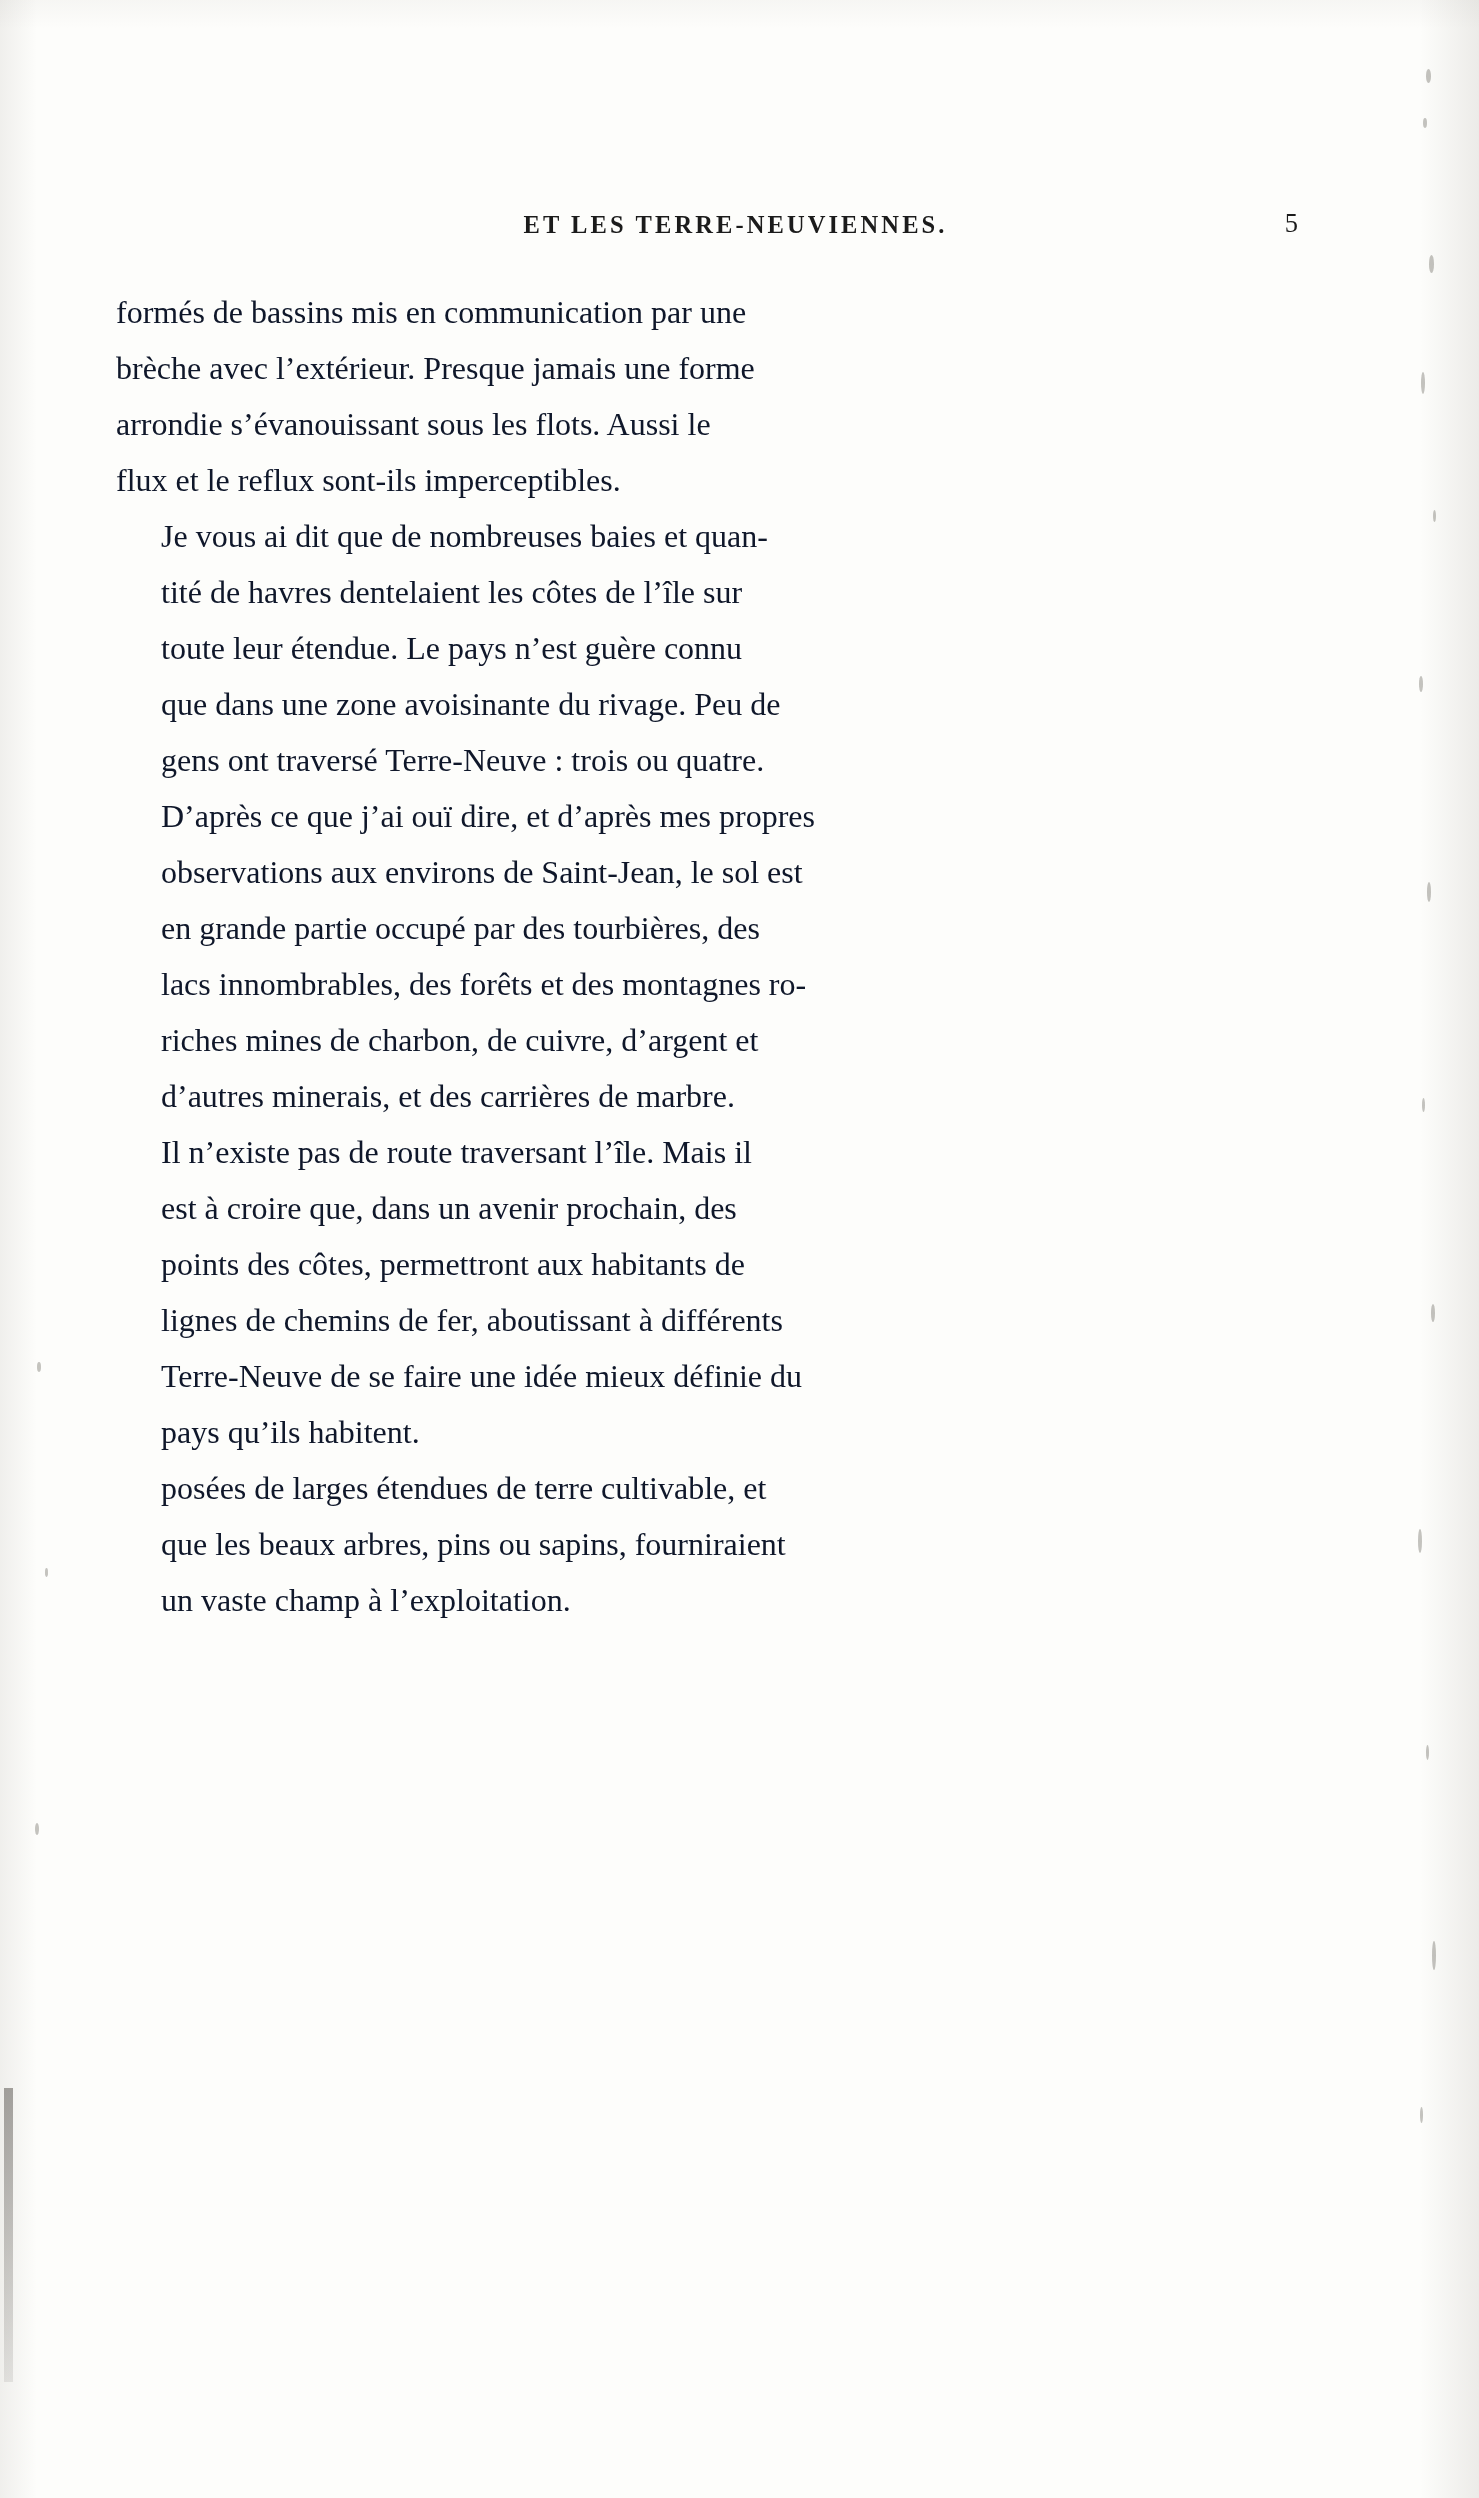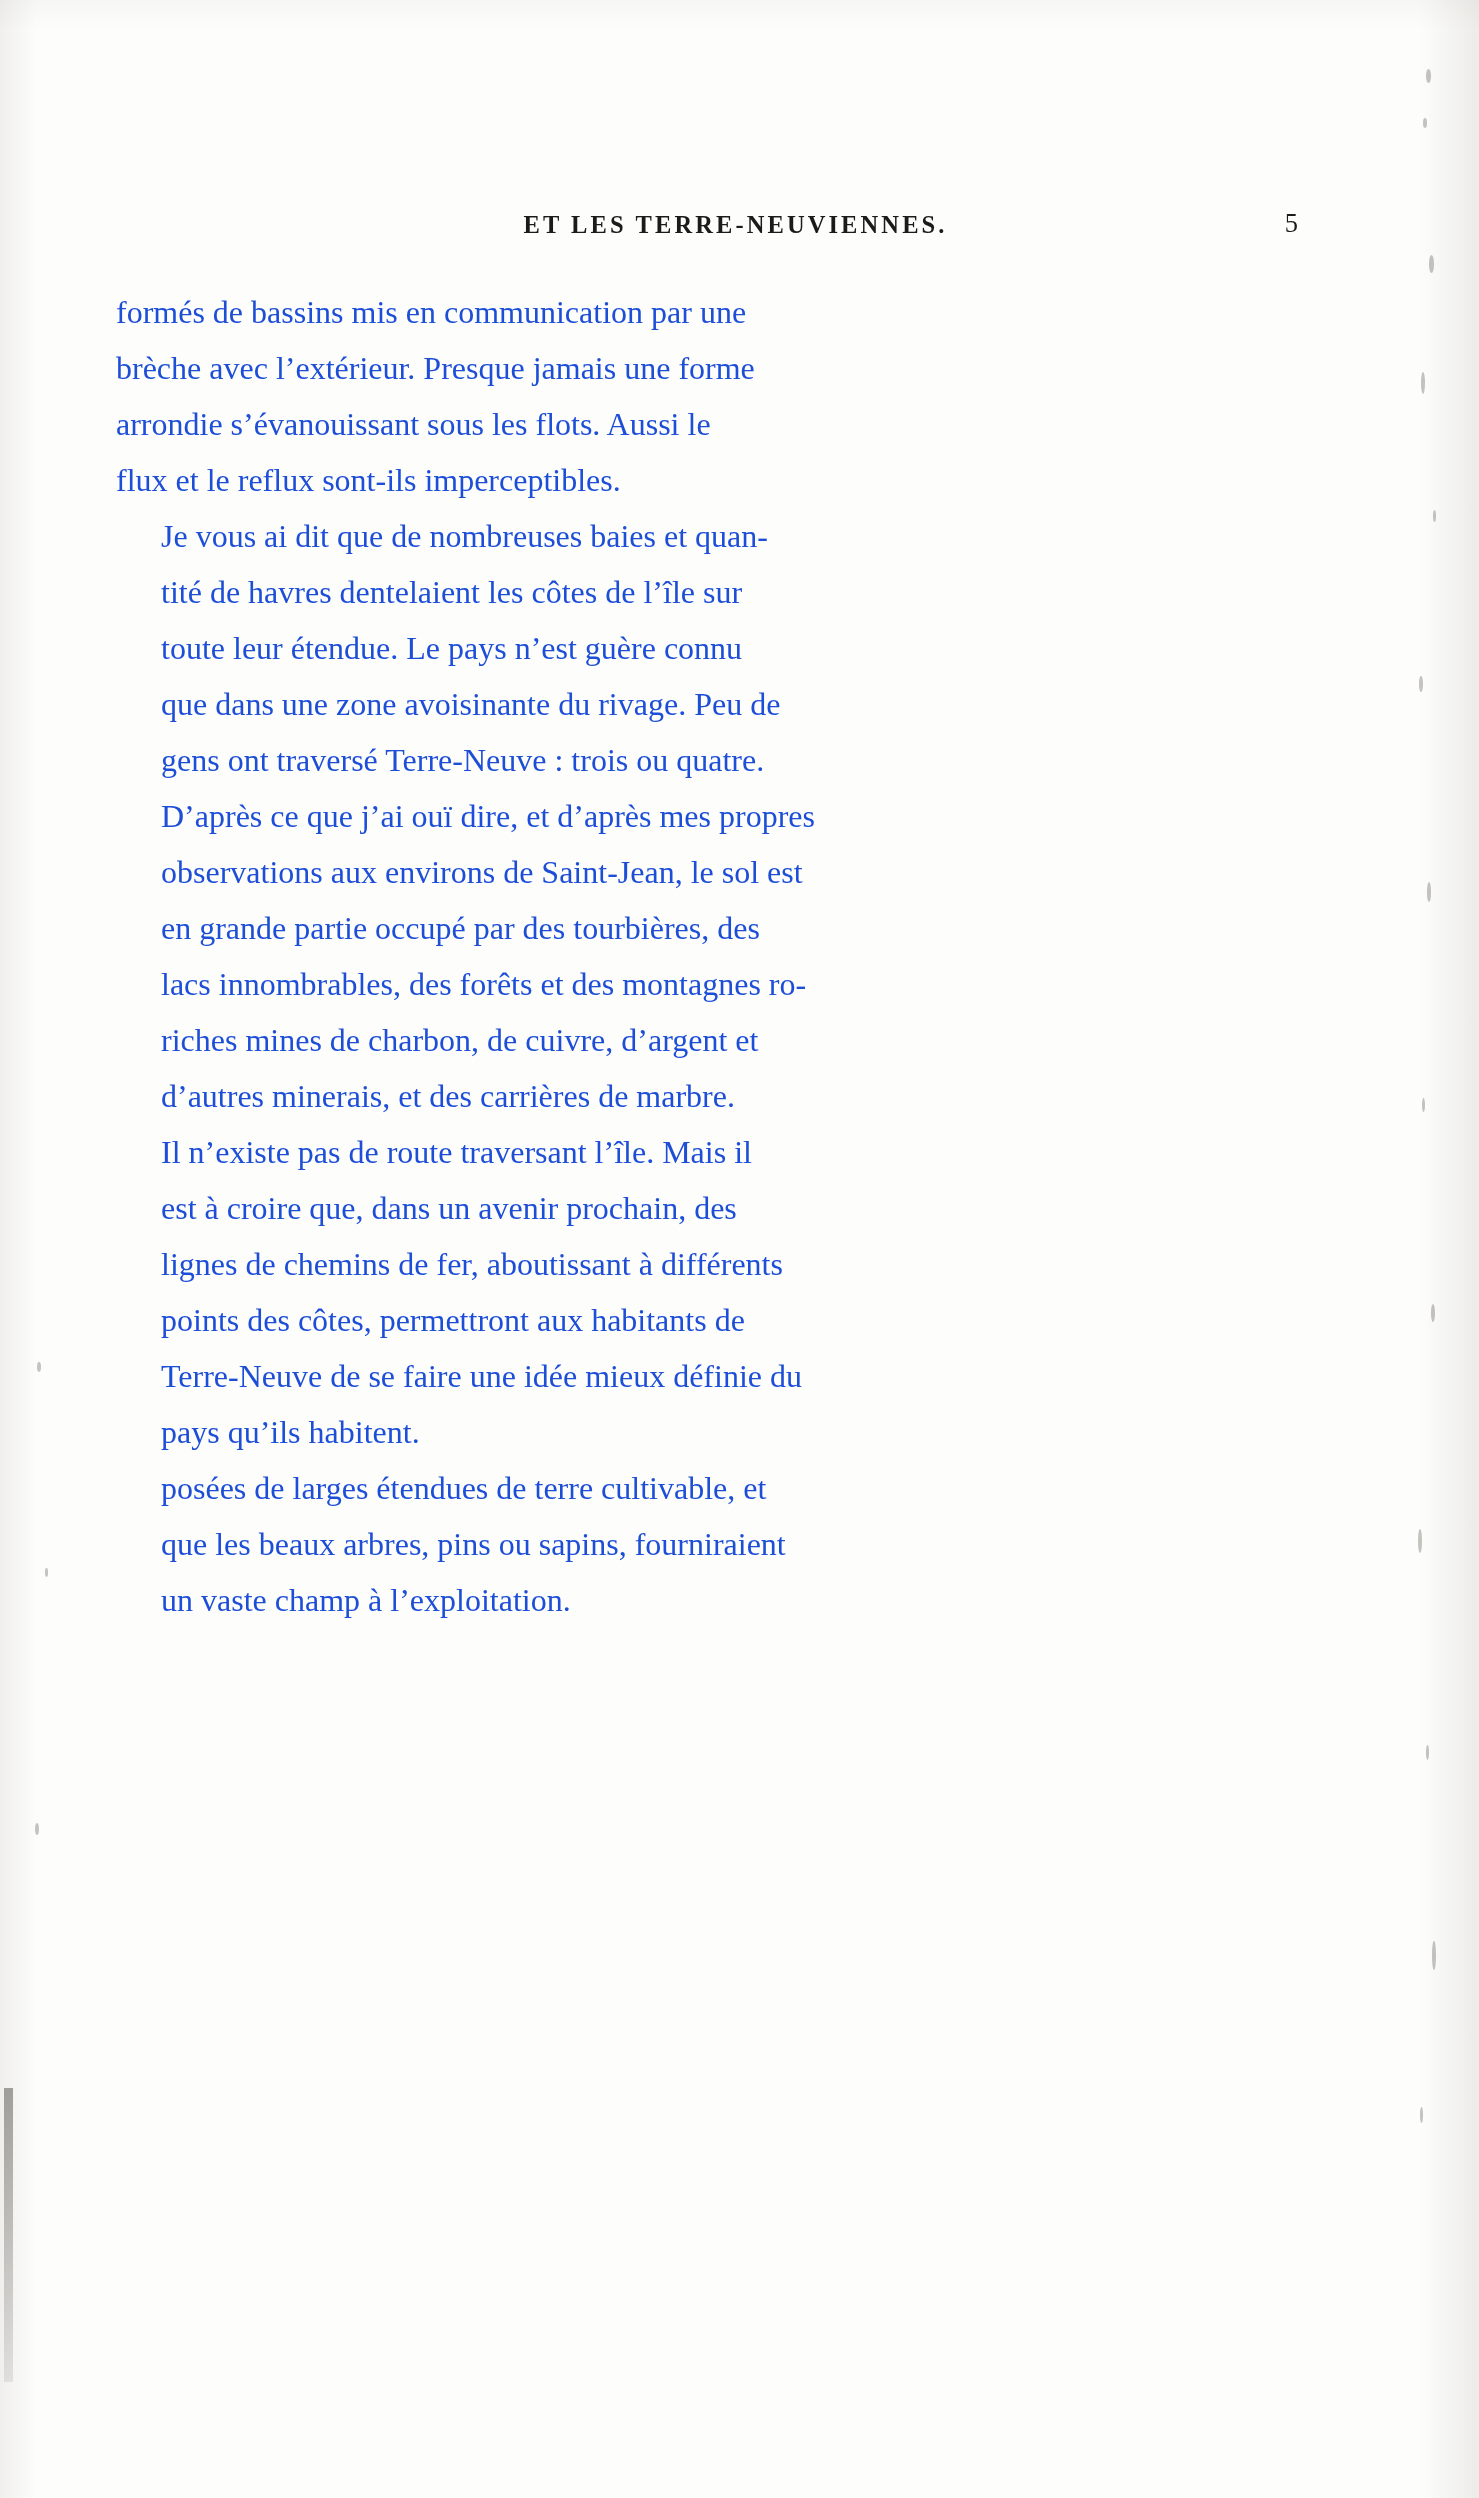--- a/index.html
+++ b/index.html
@@ -60,21 +60,21 @@
     color: #1b1b1b;
   }
   .body-text {
     position: absolute;
     left: 116px;
     top: 284px;
     width: 1083px;
     font-family: "Liberation Serif", serif;
     font-size: 32px;
     line-height: 56px;
-    color: #1d4ed8;
+    color: #0f172a;
   }
   .para {
     margin: 0;
     text-align: justify;
     text-justify: inter-word;
   }
   .para.indent {
     text-indent: 45px;
   }
   
@@ -131,22 +131,22 @@
         <span class="line">observations aux environs de Saint-Jean, le sol est</span>
         <span class="line">en grande partie occupé par des tourbières, des</span>
         <span class="line">lacs innombrables, des forêts et des montagnes ro-</span>
         <span class="line">riches mines de charbon, de cuivre, d’argent et</span>
         <span class="line">d’autres minerais, et des carrières de marbre.</span>
       </p>
 
       <p class="para indent">
         <span class="line" style="text-indent:45px">Il n’existe pas de route traversant l’île. Mais il</span>
         <span class="line">est à croire que, dans un avenir prochain, des</span>
+        <span class="line">points des côtes, permettront aux habitants de</span>
         <span class="line">lignes de chemins de fer, aboutissant à différents</span>
-        <span class="line">points des côtes, permettront aux habitants de</span>
         <span class="line">Terre-Neuve de se faire une idée mieux définie du</span>
         <span class="line">pays qu’ils habitent.</span>
       </p>
 
       <p class="para indent">
         <span class="line">posées de larges étendues de terre cultivable, et</span>
         <span class="line">que les beaux arbres, pins ou sapins, fourniraient</span>
         <span class="line">un vaste champ à l’exploitation.</span>
       </p>
 

